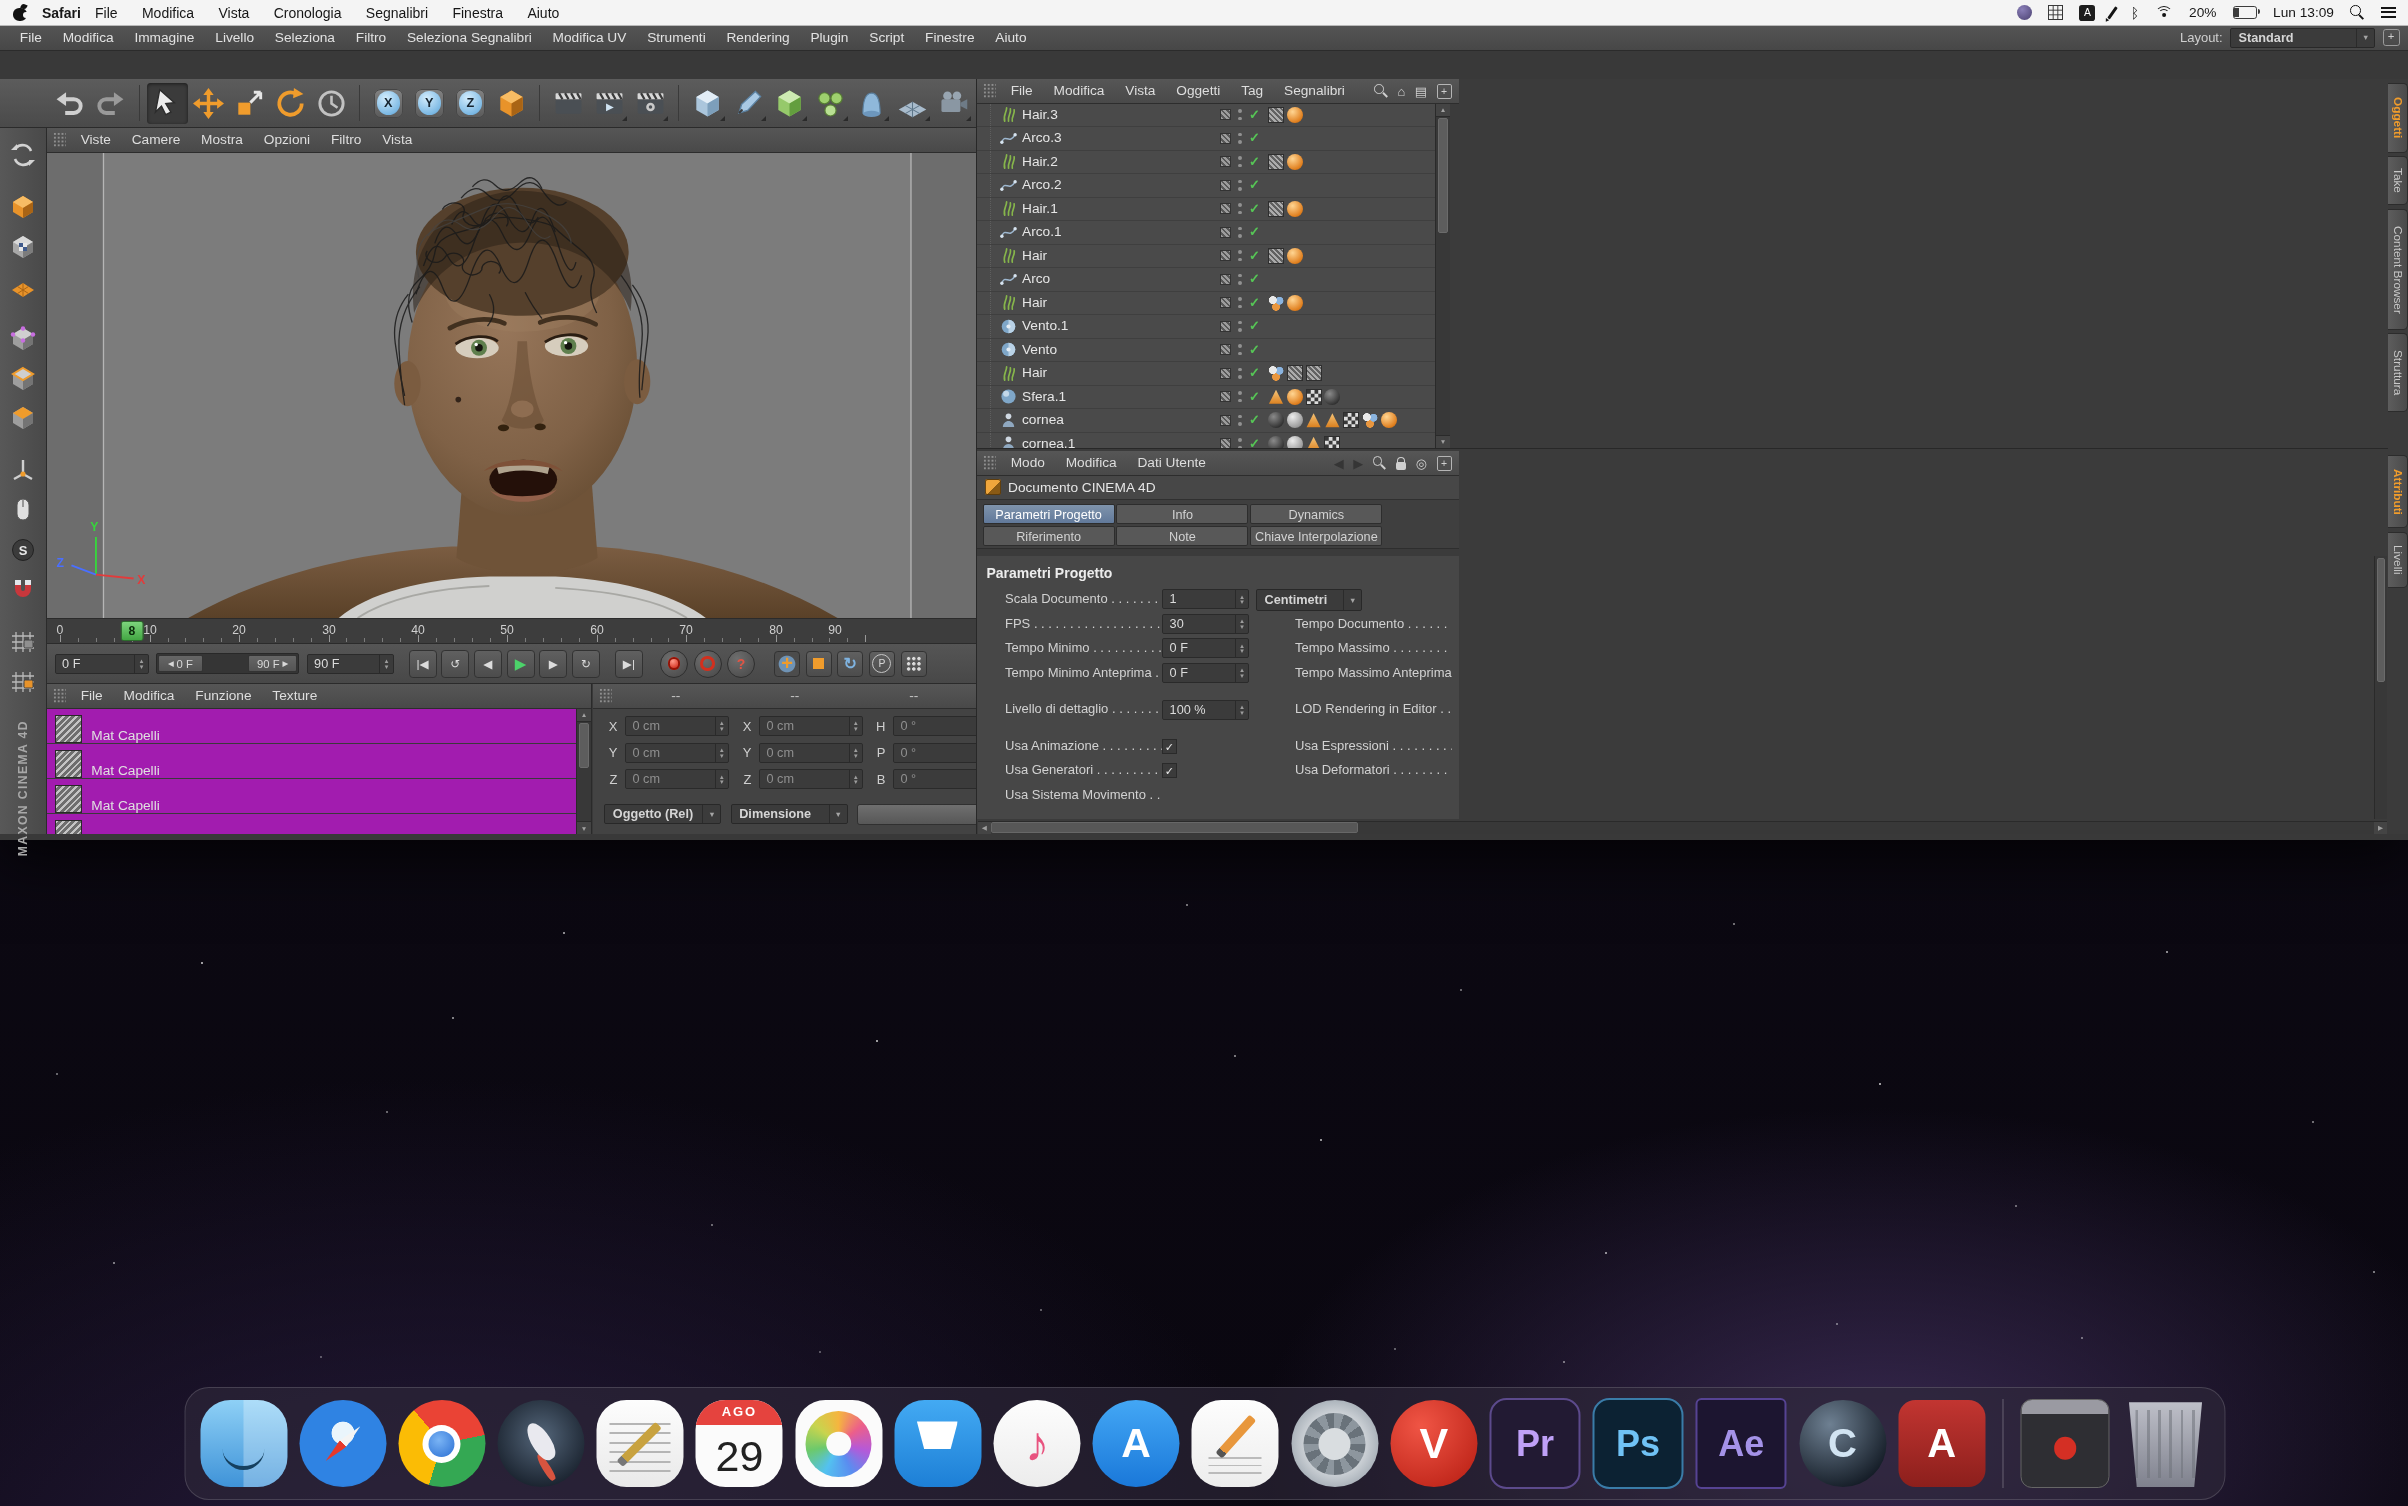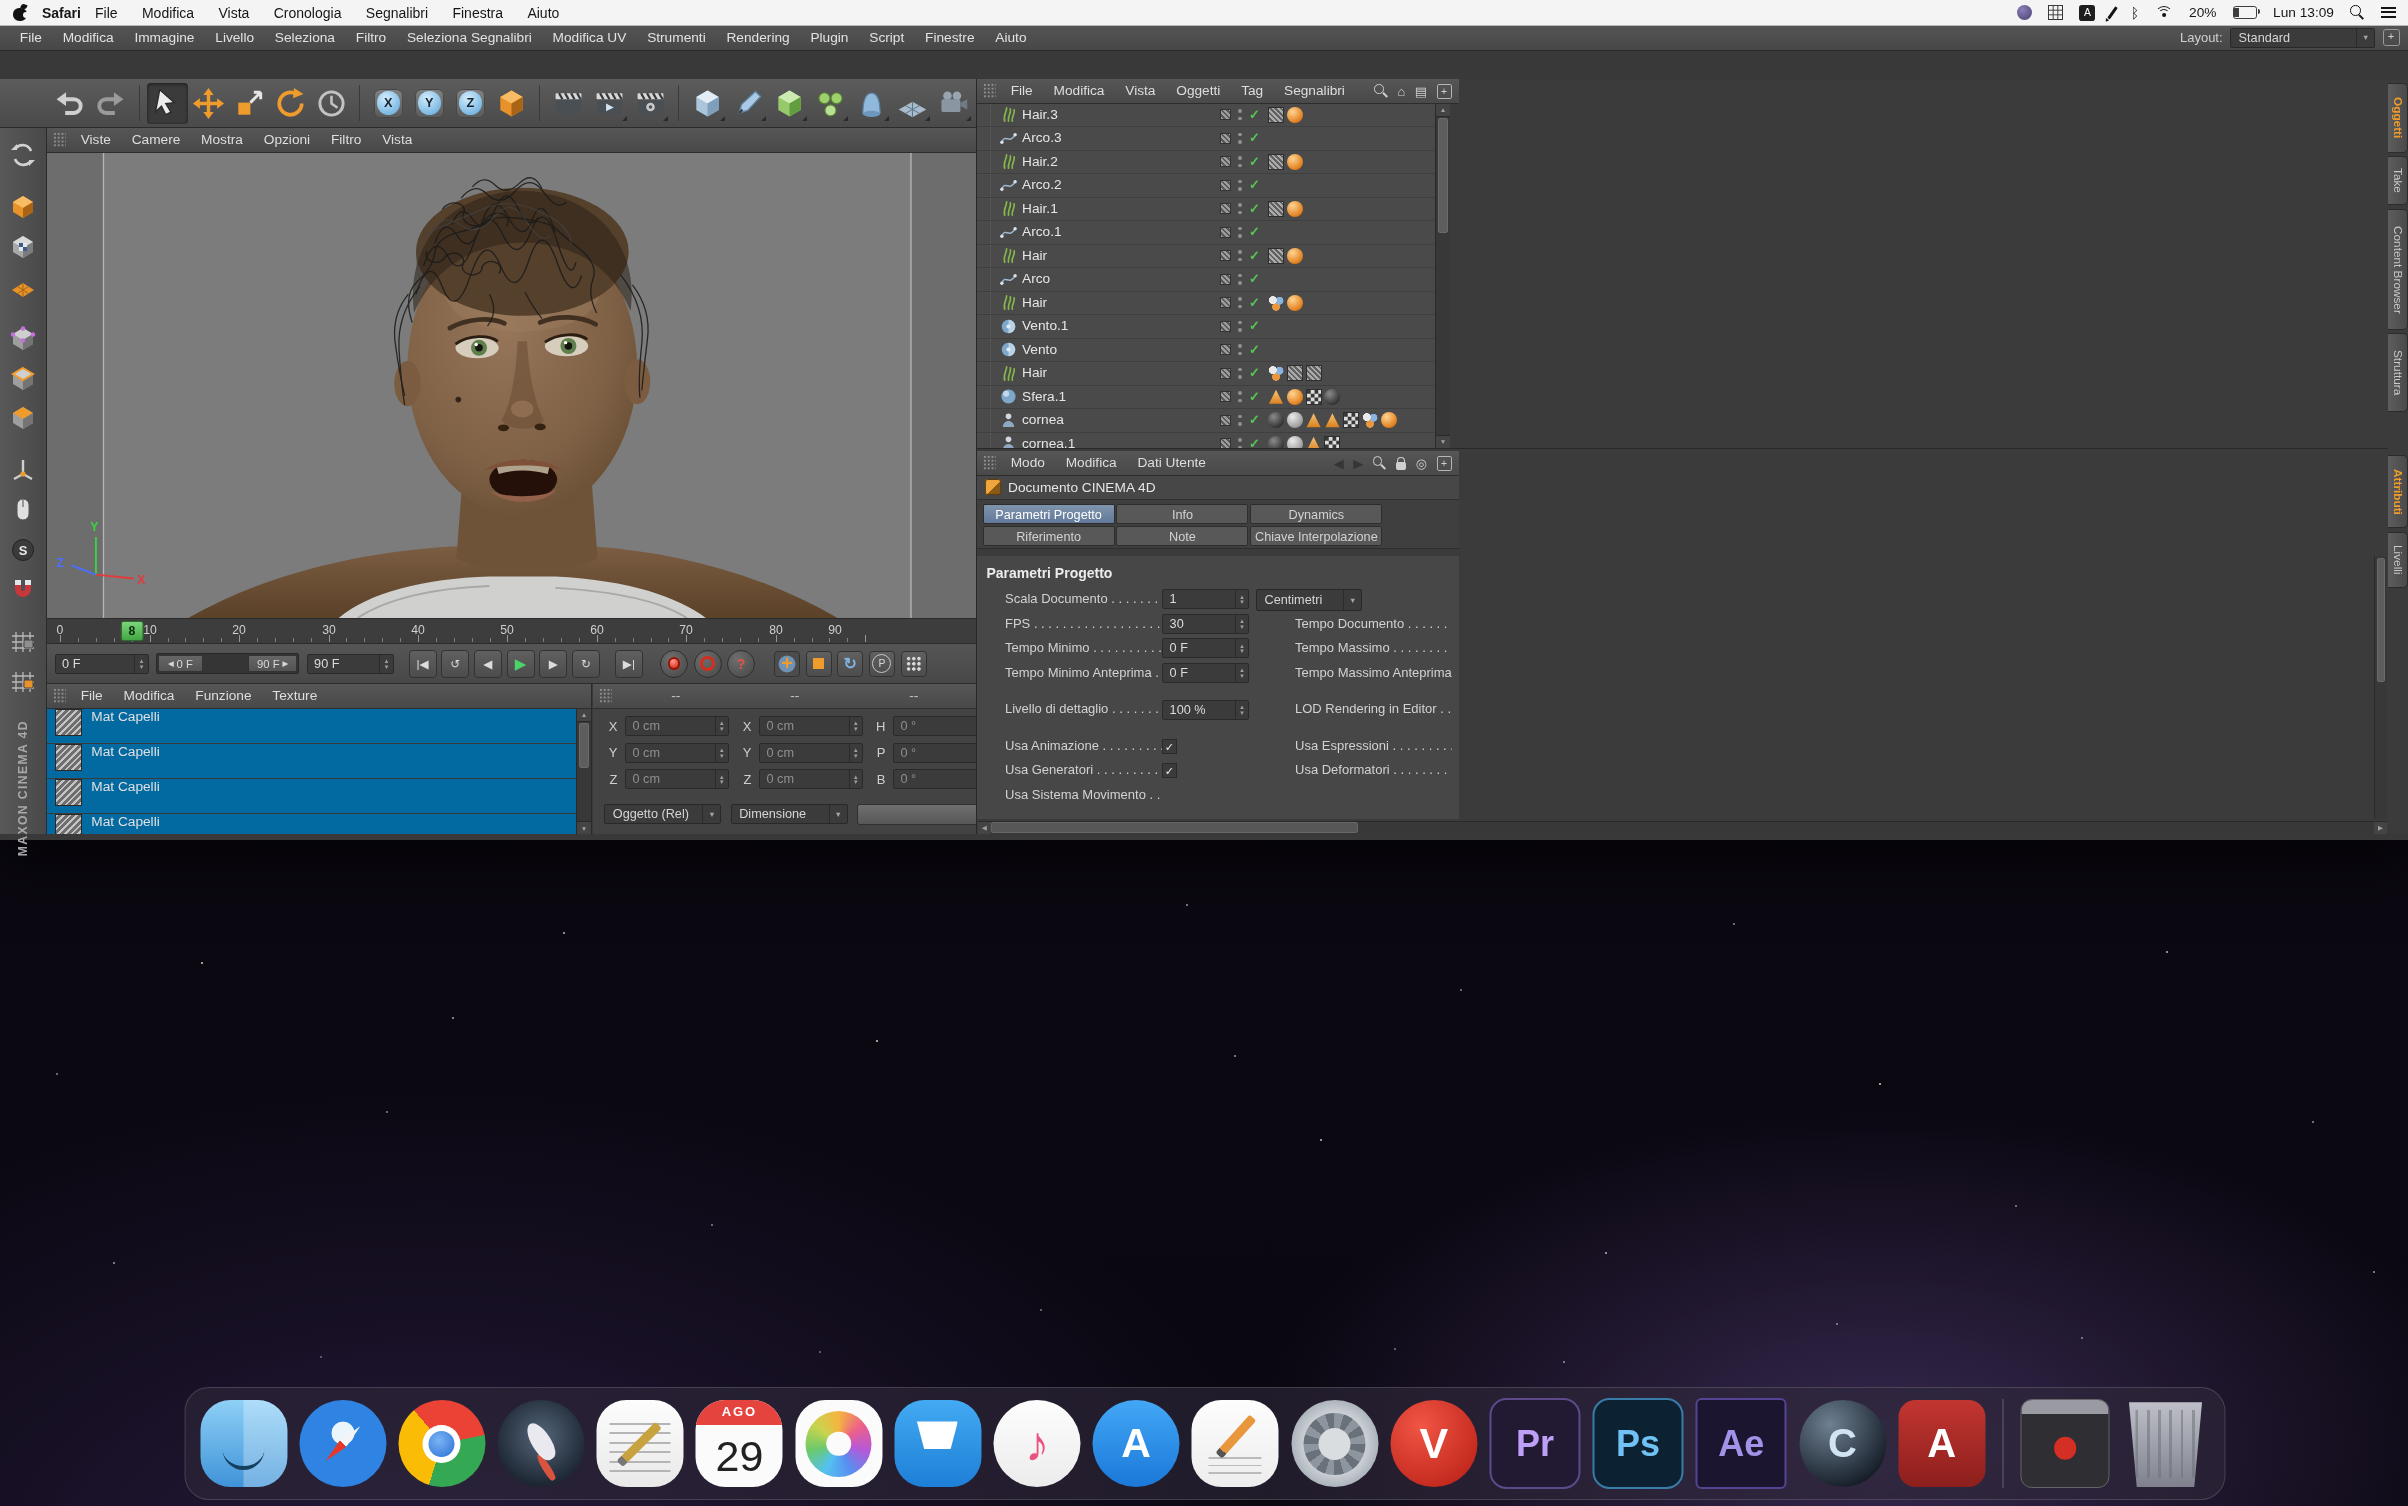--- a/index.html
+++ b/index.html
@@ -54,21 +54,21 @@
   .window{position:absolute;top:26px;left:0;width:2409px;height:814px;background:#393939;box-shadow:0 21px 56px rgba(0,0,0,.7);}
   .titlebar{height:28px;background:linear-gradient(#5d5d5d,#4a4a4a);border-bottom:0.9px solid #262626;position:relative;display:flex;align-items:center;justify-content:center;}
   .tl{position:absolute;top:8px;width:12.2px;height:12.2px;border-radius:50%;background:radial-gradient(circle at 38% 32%,#d2d2d2,#9c9c9c);box-shadow:inset 0 0 1.9px rgba(0,0,0,.45);}
   .tl.c{left:15px}.tl.m{left:35px}.tl.z{left:55px}
   .title{font-size:13.7px;color:#bdbdbd;}
   .appmenu{height:24.5px;background:linear-gradient(#545454,#474747);border-bottom:0.9px solid #2b2b2b;display:flex;align-items:center;padding:0 9.4px;font-size:13.7px;color:#e2e2e2;box-sizing:border-box;}
   .am-items{display:flex;}
   .am-items span{padding:0 10.4px;}
   .am-right{margin-left:auto;display:flex;align-items:center;gap:7.5px;color:#cfcfcf;font-size:13px;}
   .dd,.ddl{display:inline-flex;align-items:center;background:#3b3b3b;border:0.9px solid #282828;border-radius:1.9px;height:18px;color:#d5d5d5;font-size:12.7px;}
-  .dd b,.ddl b{font-weight:normal;padding:0 7.5px;flex:1;white-space:nowrap;overflow:hidden;}
+  .dd b,.ddl b{font-weight:bold;padding:0 7.5px;flex:1;white-space:nowrap;overflow:hidden;}
   .dda{font-size:7.5px;color:#a5a5a5;padding:0 4.7px;border-left:0.9px solid #2b2b2b;font-style:normal;height:100%;display:flex;align-items:center;}
   .dd{width:143px;}
   .plusbox{width:15px;height:15px;border:0.9px solid #9a9a9a;border-radius:2.8px;color:#cfcfcf;font-size:11.3px;line-height:13px;text-align:center;}
   .workarea{position:absolute;top:53px;left:0;right:0;bottom:5.6px;}
   
   .toolbar{position:absolute;top:0;left:0;width:976px;height:49px;background:linear-gradient(#5c5c5c,#4a4a4a);border-bottom:0.9px solid #2b2b2b;display:flex;align-items:center;padding-left:49px;box-sizing:border-box;}
   .tb-btn{width:41px;height:41px;display:flex;align-items:center;justify-content:center;border-radius:3.8px;position:relative;flex:none;}
   .tb-btn svg{width:31px;height:31px;}
   .tb-btn.pressed{background:#3b3b3b;box-shadow:inset 0 0.9px 3.8px rgba(0,0,0,.55);}
   .tb-btn.flyout::after{content:"";position:absolute;right:2.8px;bottom:2.8px;border-left:5.6px solid transparent;border-bottom:5.6px solid #2a2a2a;}
@@ -126,21 +126,21 @@
   .kbtn.param{color:#d5d5d5;}
   .kbtn.param i{width:17px;height:17px;border:1.9px solid #c5c5c5;border-radius:50%;font-style:normal;font-size:10.4px;display:flex;align-items:center;justify-content:center;}
   .kbtn.dots::after{content:"";width:15px;height:15px;background-image:radial-gradient(#dcdcdc 1.5px,transparent 1.9px);background-size:5.2px 5.2px;}
   .filmbtn{margin-left:auto;width:24.5px;height:29px;background:linear-gradient(#5d7185,#3c5166);border:0.9px solid #2c2c2c;border-radius:2.8px;position:relative;flex:none;}
   .filmbtn::before,.filmbtn::after{content:"";position:absolute;top:2.8px;bottom:2.8px;width:2.8px;background-image:repeating-linear-gradient(0deg,rgba(255,255,255,.85) 0 2.4px,transparent 2.4px 5.6px);}
   .filmbtn::before{left:2.8px;}.filmbtn::after{right:2.8px;}
   
   .bpanels{position:absolute;top:556px;left:0;right:0;bottom:0;}
   .mats{position:absolute;left:0;top:0;bottom:0;width:544px;background:#434343;border-right:1.9px solid #2a2a2a;}
   .matlist{position:absolute;top:24.5px;left:0;right:15px;bottom:0;overflow:hidden;}
-  .matrow{height:34px;display:flex;align-items:flex-start;padding-left:7.5px;border-bottom:0.9px solid #3a3a3a;background:#0369a1;}
+  .matrow{height:34px;display:flex;align-items:flex-end;padding-left:7.5px;border-bottom:0.9px solid #3a3a3a;background:#a21caf;}
   .matthumb{width:25.4px;height:25.4px;border:0.9px solid #282828;background:repeating-linear-gradient(135deg,#c4c4c4 0 1.9px,#6e6e6e 1.9px 4.7px);margin-right:9.4px;flex:none;}
   .matrow b{font-size:13.7px;color:#e0e0e0;font-weight:normal;}
   .vscroll{position:absolute;width:15px;background:#383838;border-left:0.9px solid #2a2a2a;box-sizing:border-box;}
   .vscroll .up,.vscroll .dn{position:absolute;left:0;right:0;height:12.2px;color:#a2a2a2;font-size:6.6px;display:flex;align-items:center;justify-content:center;background:#444;}
   .vscroll .up{top:0;border-bottom:0.9px solid #2a2a2a;}
   .vscroll .dn{bottom:0;border-top:0.9px solid #2a2a2a;}
   .vscroll .thumb{position:absolute;left:1.9px;right:1.9px;background:#5d5d5d;border:0.9px solid #6b6b6b;border-radius:1.9px;}
   .coordp{position:absolute;left:546px;top:0;bottom:0;right:0;background:#434343;}
   .cdash{width:119px;text-align:center;color:#c6c6c6;}
   .cgrid{position:absolute;top:32px;left:9.4px;display:grid;grid-template-columns:15px 104px 15px 104px 15px 104px;column-gap:7.5px;row-gap:6.6px;align-items:center;}

